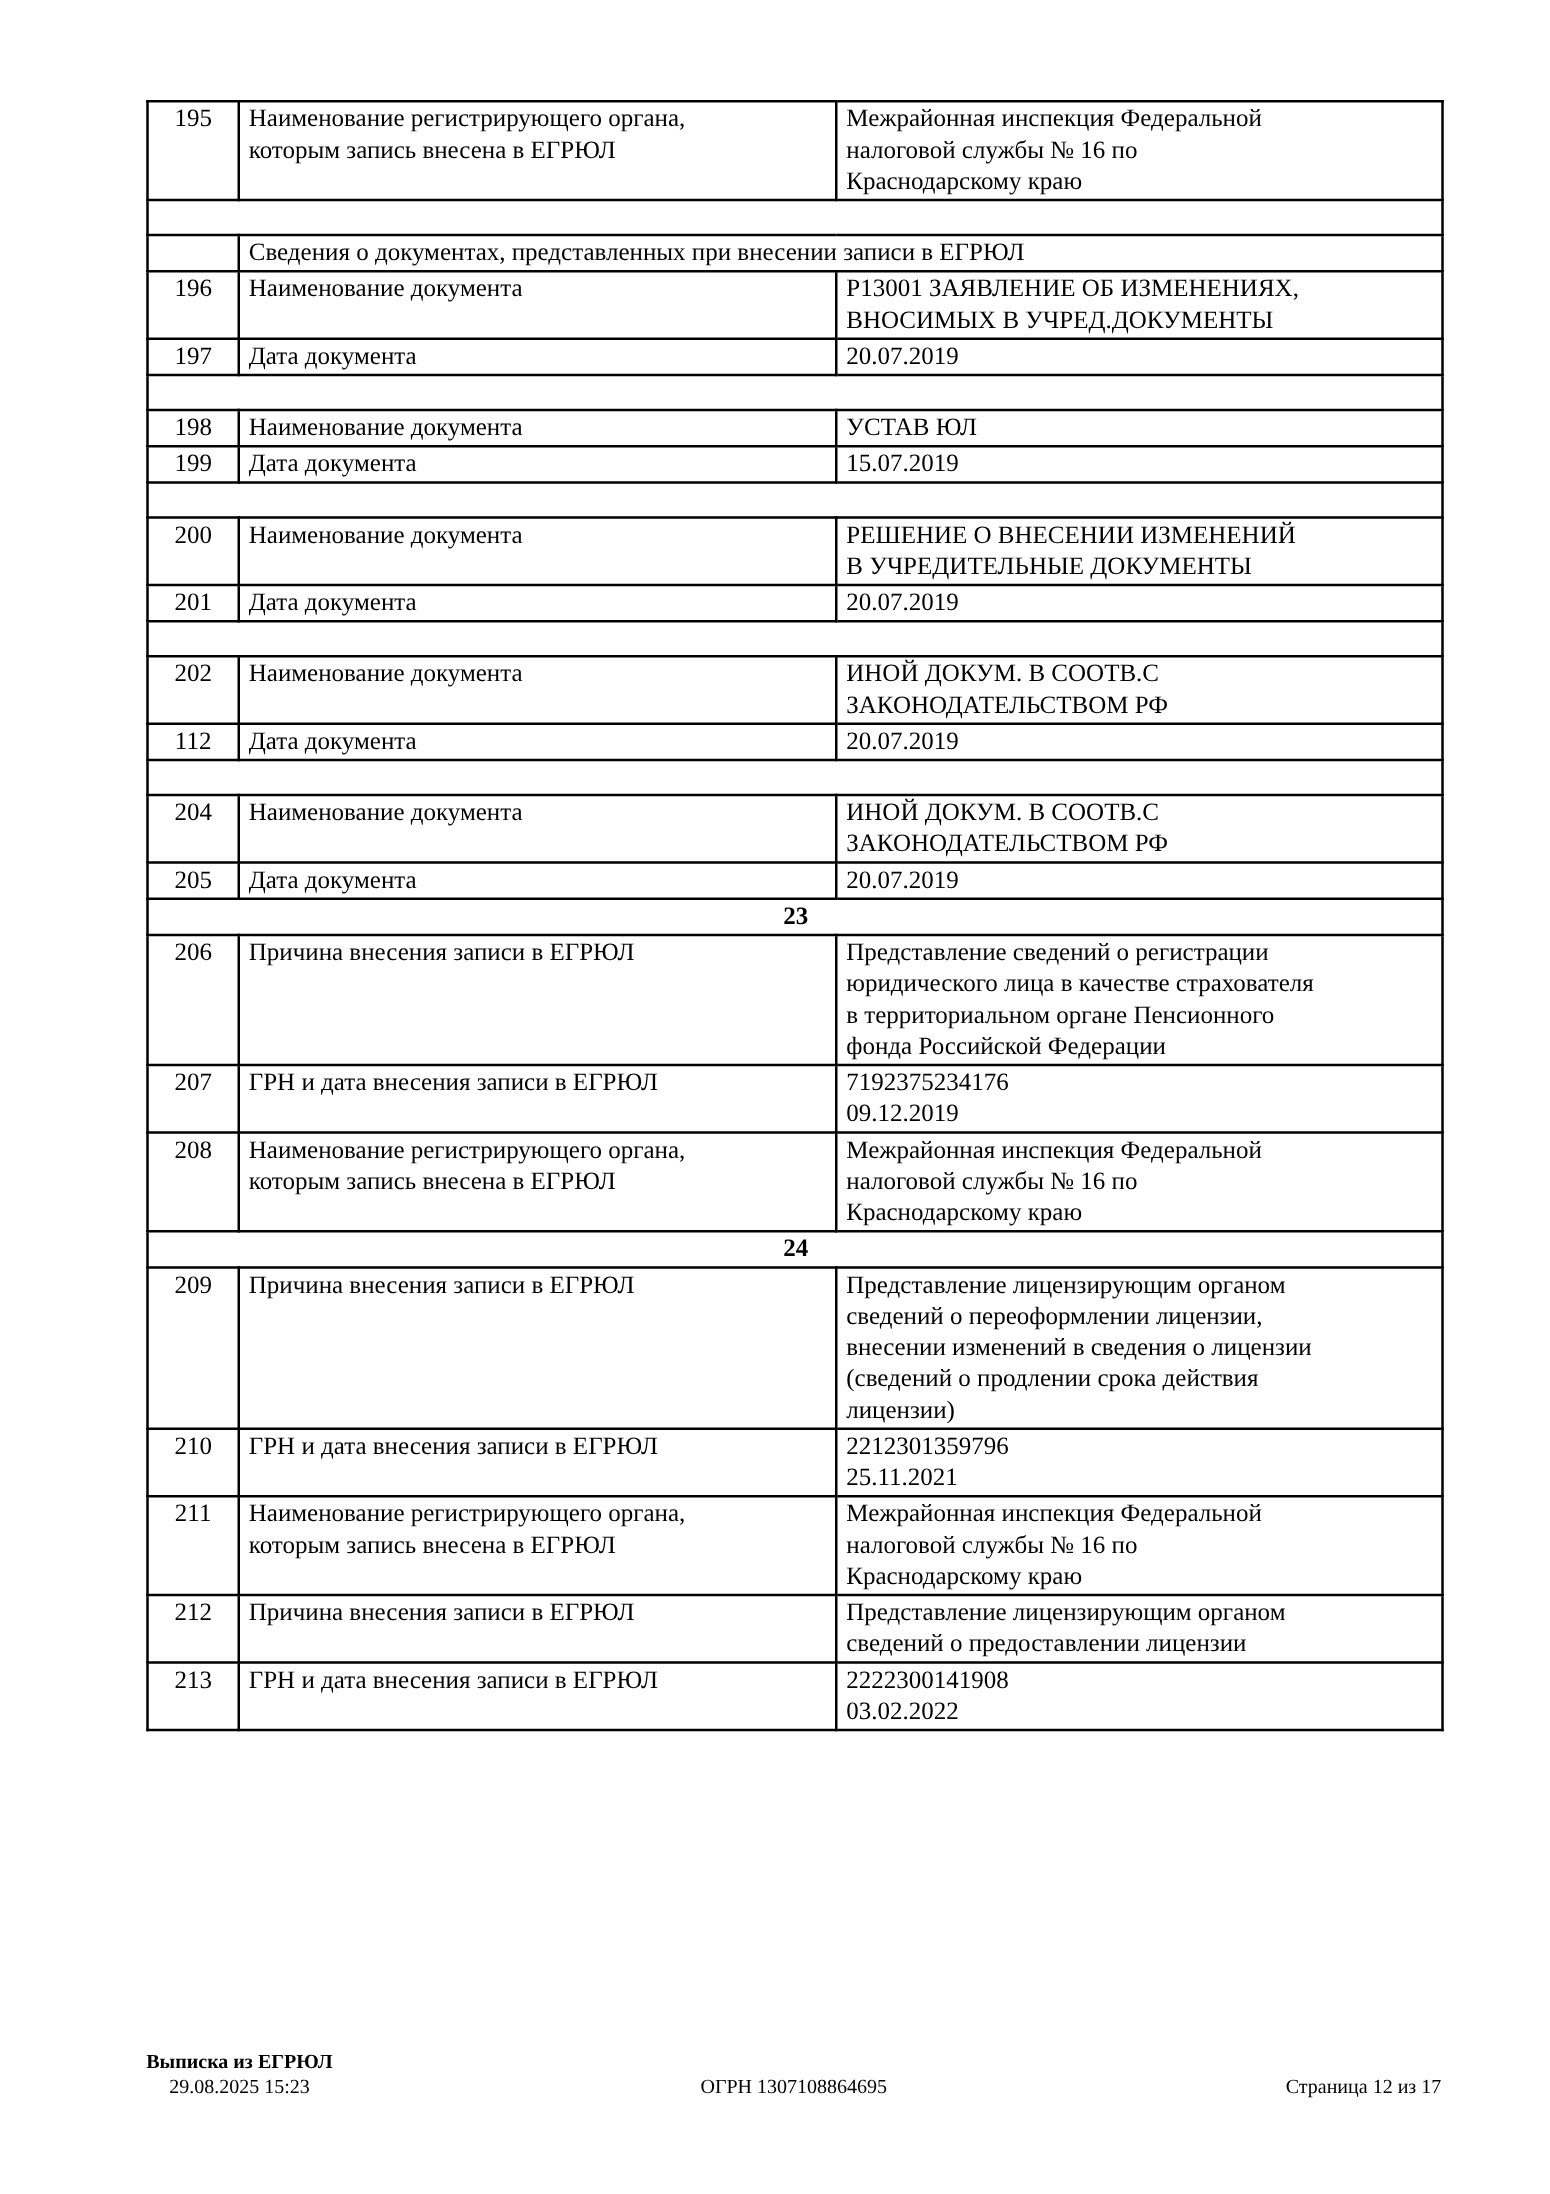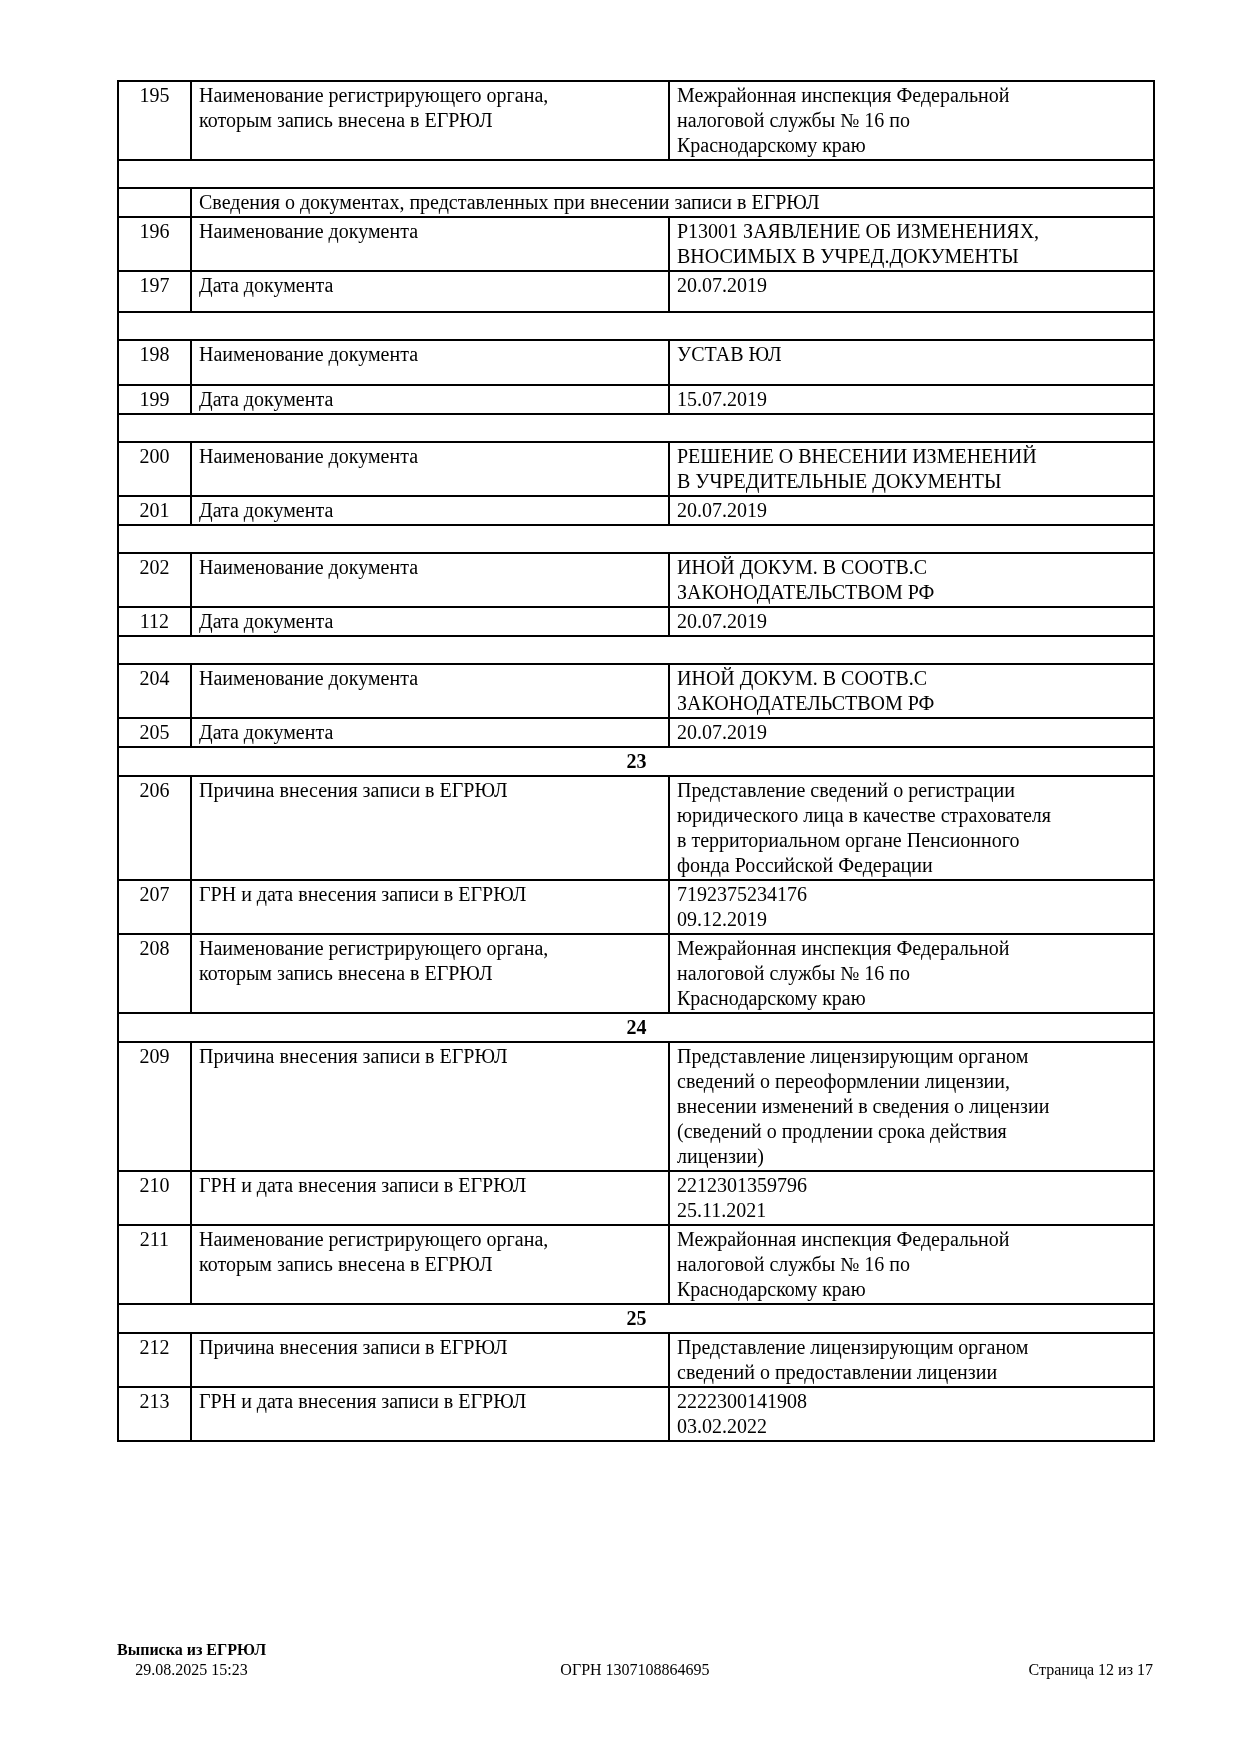--- a/index.html
+++ b/index.html
@@ -72,29 +72,29 @@
       <tr style="height: 28px;">
         <td class="num"></td>
         <td colspan="2">Сведения о документах, представленных при внесении записи в ЕГРЮЛ</td>
       </tr>
       <tr style="height: 54px;">
         <td class="num">196</td>
         <td class="lbl">Наименование документа</td>
         <td class="val">Р13001 ЗАЯВЛЕНИЕ ОБ ИЗМЕНЕНИЯХ,
 ВНОСИМЫХ В УЧРЕД.ДОКУМЕНТЫ</td>
       </tr>
-      <tr style="height: 41px;">
+      <tr style="height: 29px;">
         <td class="num">197</td>
         <td class="lbl">Дата документа</td>
         <td class="val">20.07.2019</td>
       </tr>
       <tr style="height: 28px;">
         <td class="spacer" colspan="3"></td>
       </tr>
-      <tr style="height: 45px;">
+      <tr style="height: 29px;">
         <td class="num">198</td>
         <td class="lbl">Наименование документа</td>
         <td class="val">УСТАВ ЮЛ</td>
       </tr>
       <tr style="height: 19px; border-radius: 10px;">
         <td class="num">199</td>
         <td class="lbl">Дата документа</td>
         <td class="val">15.07.2019</td>
       </tr>
       <tr style="height: 28px;">
@@ -182,23 +182,20 @@
         <td class="val">2212301359796
 25.11.2021</td>
       </tr>
       <tr style="height: 79px;">
         <td class="num">211</td>
         <td class="lbl">Наименование регистрирующего органа,
 которым запись внесена в ЕГРЮЛ</td>
         <td class="val">Межрайонная инспекция Федеральной
 налоговой службы № 16 по
 Краснодарскому краю</td>
-      </tr>
-      <tr style="height: 28px;">
-        <td class="sec" colspan="3">25</td>
       </tr>
       <tr style="height: 54px;">
         <td class="num">212</td>
         <td class="lbl">Причина внесения записи в ЕГРЮЛ</td>
         <td class="val">Представление лицензирующим органом
 сведений о предоставлении лицензии</td>
       </tr>
       <tr style="height: 54px;">
         <td class="num">213</td>
         <td class="lbl">ГРН и дата внесения записи в ЕГРЮЛ</td>

